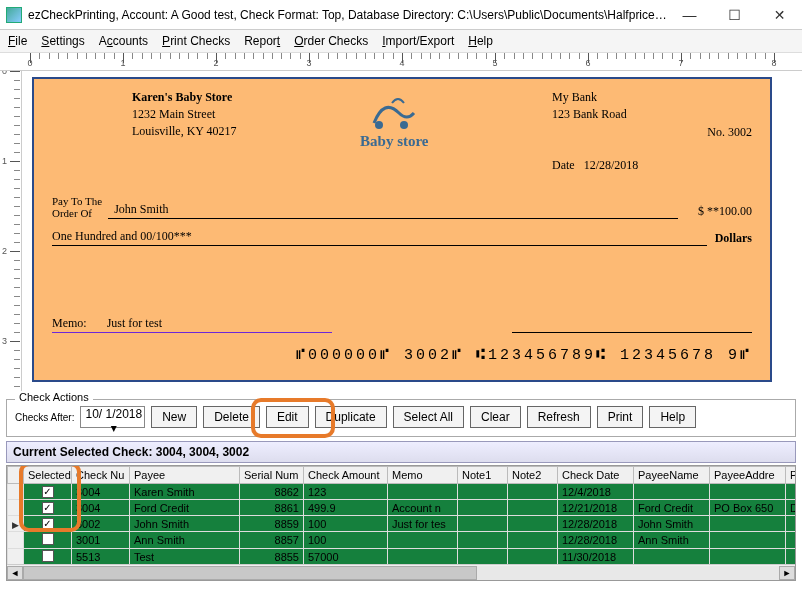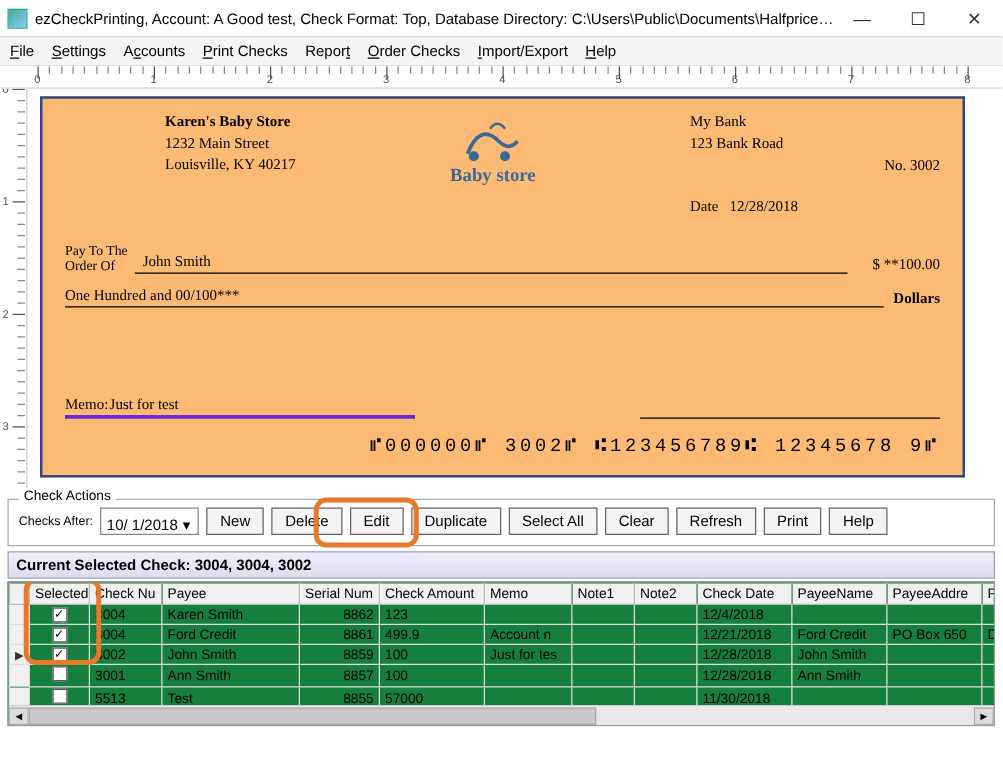--- a/index.html
+++ b/index.html
@@ -33,29 +33,29 @@
   .checkno { text-align:right; margin-top:2px;}
   .date { text-align:left; margin-top:18px;}
   .payline { display:flex; align-items:flex-end; margin-top:22px; gap:6px;}
   .payline .lbl { font-size:11px; line-height:1.1;}
   .payline .payee { flex:1; border-bottom:1px solid #000; padding:0 6px 1px;}
   .amountbox { margin-left:14px;}
   .writtenline { display:flex; align-items:flex-end; margin-top:10px; gap:8px;}
   .writtenline .written { flex:1; border-bottom:1px solid #000; padding-bottom:1px;}
   .writtenline .dollars { font-weight:bold;}
   .memoblock { display:flex; gap:60px; margin-top:70px; align-items:flex-end;}
-  .memoblock .memo { flex:0 0 280px; border-bottom:3px solid #6d28d9; display:flex; gap:1px; padding-bottom:1px;text-align:right;}
+  .memoblock .memo { flex:0 0 280px; border-bottom:1px solid #6d28d9; display:flex; gap:20px; padding-bottom:1px;text-align:right;}
   .memoblock .sig { flex:0 0 240px; border-bottom:1px solid #000; height:14px;}
   .micr { margin-top:14px; font-family: 'Courier New', monospace; letter-spacing:3px; font-size:15px; text-align:right;}
 
   .actions-group { margin:8px 6px 4px; border:1px solid #aaa; padding:6px 8px 8px; position:relative;}
   .actions-group .legend { position:absolute; top:-9px; left:8px; background:#fff; padding:0 4px; font-size:11px;}
   .actions-row { display:flex; align-items:center; gap:6px; flex-wrap:wrap;}
   .actions-row label { font-size:10px;}
-  .dateinput { display:inline-flex; align-items:flex-end; border:1px solid #888; height:22px; padding:0 2px 0 4px; background:#fff;}
+  .dateinput { display:inline-flex; align-items:center; border:1px solid #888; height:22px; padding:0 2px 0 4px; background:#fff;flex-direction:column;}
   .dateinput span { font-size:12px;}
   .dateinput .dd { width:14px; text-align:center;}
   button.app { height:22px; padding:0 10px; background:#f4f4f4; border:1px solid #666; font-size:12px; cursor:pointer;}
   .highlight-box { position:absolute; border:4px solid #e77a2a; border-radius:10px; pointer-events:none;}
   .current-line { margin:2px 6px; background:linear-gradient(#eef,#dde); border:1px solid #99b; padding:3px 6px; font-weight:bold; font-size:12px;}
   .grid-wrap { margin:0 6px; border:1px solid #999; height:116px; overflow:hidden; position:relative; background:#15803d;}
   table.grid { border-collapse:collapse; width:100%; font-size:11px; table-layout:fixed;}
   table.grid th { background:#f0f0f0; border:1px solid #bbb; padding:2px 4px; text-align:left; font-weight:normal; white-space:nowrap; overflow:hidden;}
   table.grid td { border:1px solid #ddd; padding:1px 4px; white-space:nowrap; overflow:hidden;}
   .rowhdr { width:16px; background:#f0f0f0; border:1px solid #bbb;}

